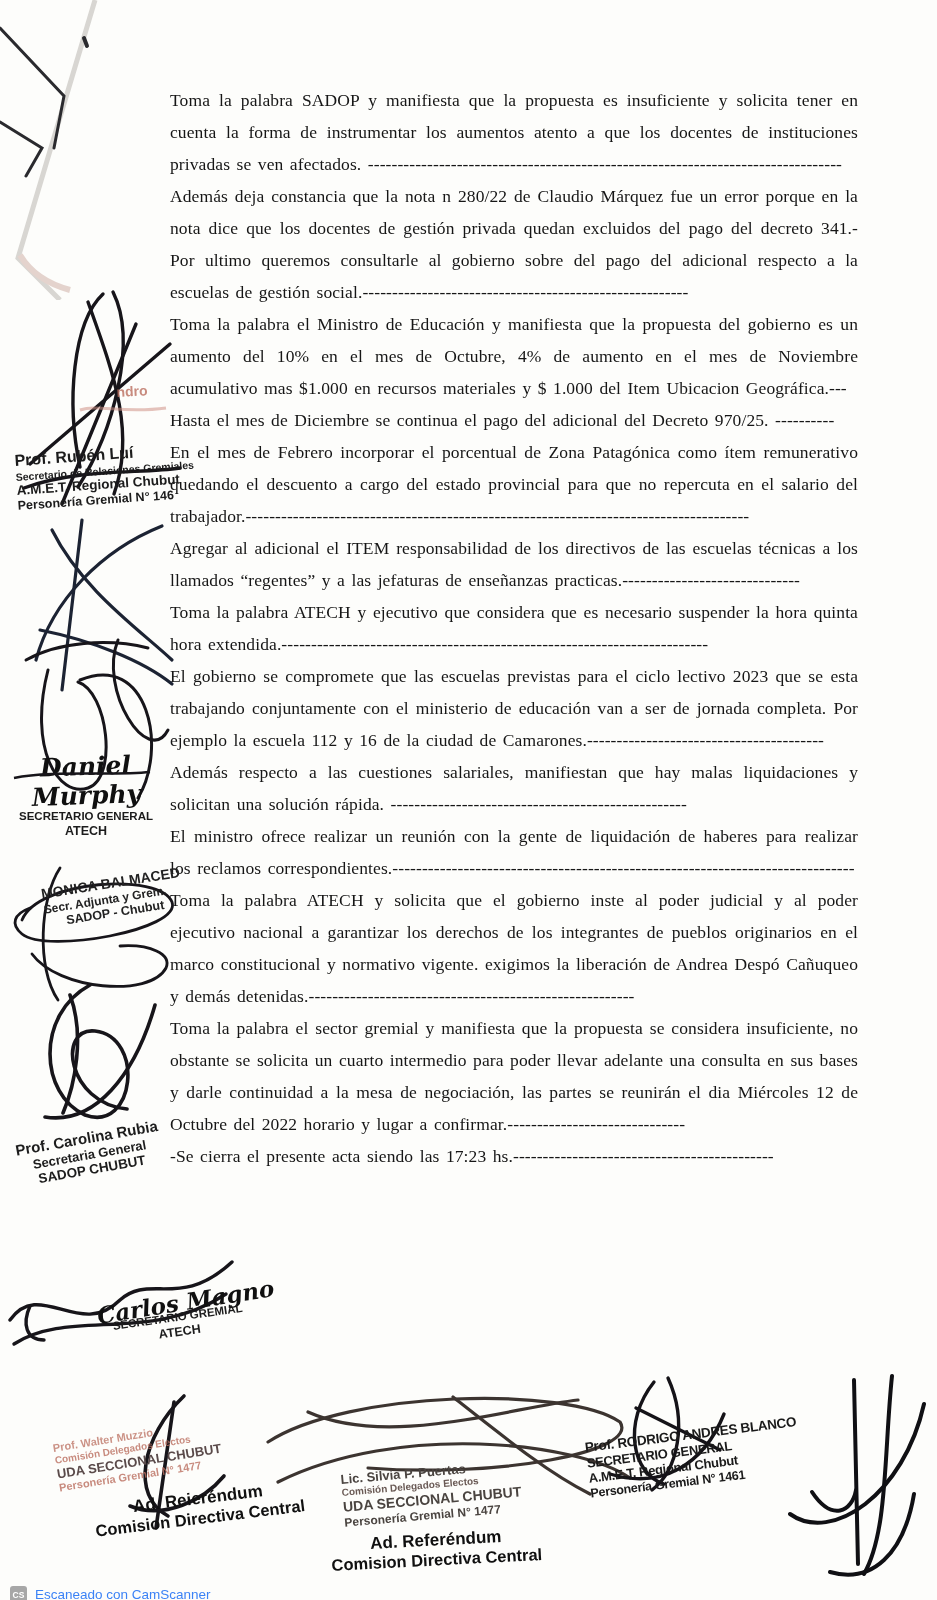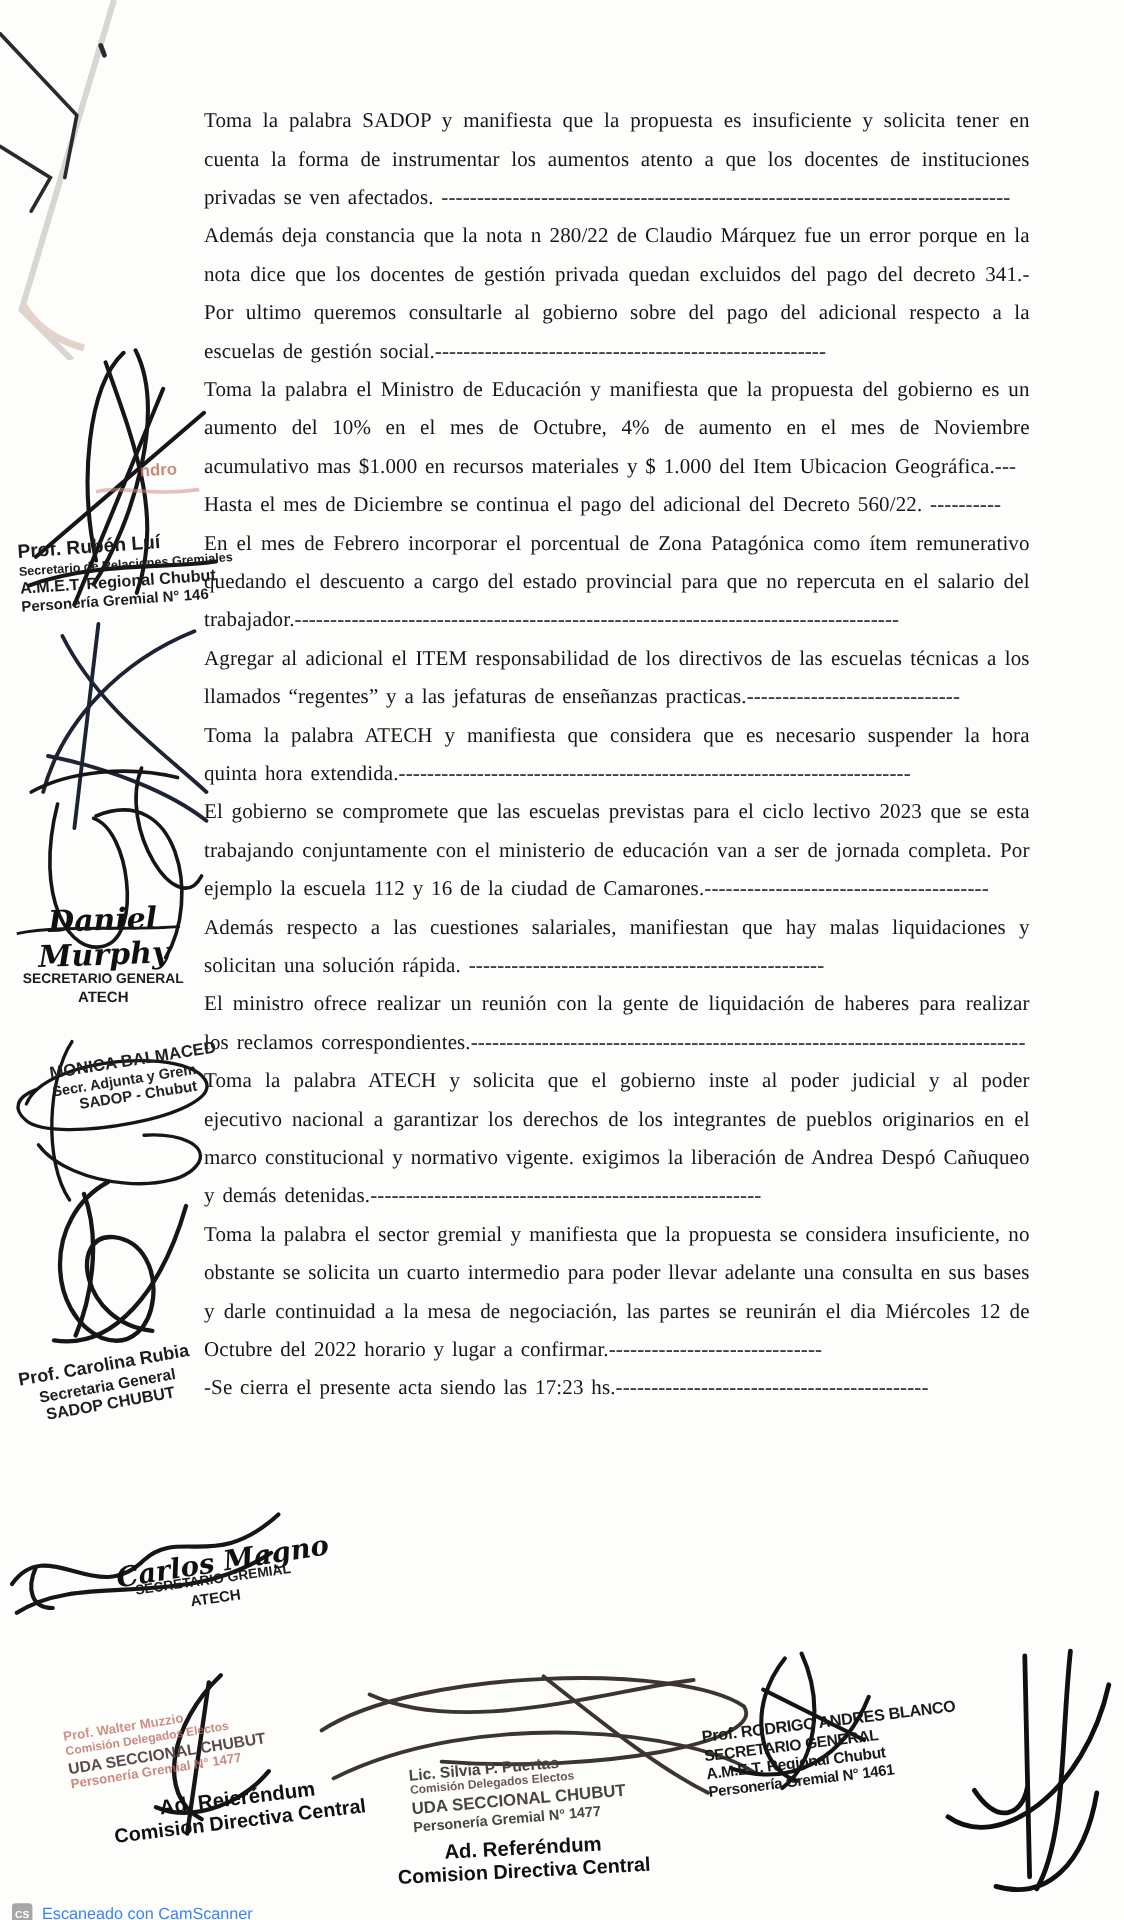--- a/index.html
+++ b/index.html
@@ -38,24 +38,24 @@
     <path d="M0,28 L64,96 L54,148" stroke="#2a2a2e" stroke-width="3" fill="none" stroke-linecap="round"></path>
     <path d="M0,122 L42,148 L26,176" stroke="#2a2a2e" stroke-width="3" fill="none" stroke-linecap="round"></path>
     <path d="M84,38 l3,8" stroke="#2a2a2e" stroke-width="4" fill="none" stroke-linecap="round"></path>
     <path d="M20,255 C30,272 48,284 70,290" stroke="#e4d3cd" stroke-width="6" fill="none"></path>
   </svg>
 
   <div class="doc-text">
     <p>Toma la palabra SADOP y manifiesta que la propuesta es insuficiente y solicita tener en cuenta la forma de instrumentar los aumentos atento a que los docentes de instituciones privadas se ven afectados. --------------------------------------------------------------------------------</p>
     <p>Además deja constancia que la nota n 280/22 de Claudio Márquez fue un error porque en la nota dice que los docentes de gestión privada quedan excluidos del pago del decreto 341.- Por ultimo queremos consultarle al gobierno sobre del pago del adicional respecto a la escuelas de gestión social.-------------------------------------------------------</p>
     <p>Toma la palabra el Ministro de Educación y manifiesta que la propuesta del gobierno es un aumento del 10% en el mes de Octubre, 4%  de aumento en el mes de Noviembre acumulativo mas $1.000 en recursos materiales y $ 1.000 del Item Ubicacion Geográfica.---</p>
-    <p>Hasta el mes de Diciembre se continua el pago del adicional del Decreto 560/22. ----------</p>
+    <p>Hasta el mes de Diciembre se continua el pago del adicional del Decreto 970/25. ----------</p>
     <p>En el mes de Febrero incorporar el porcentual de Zona Patagónica como ítem remunerativo quedando el descuento a cargo del estado provincial para que no repercuta en el salario del trabajador.-------------------------------------------------------------------------------------</p>
     <p>Agregar al adicional el ITEM responsabilidad de los directivos de las escuelas técnicas a los llamados “regentes” y a las jefaturas de enseñanzas practicas.------------------------------</p>
-    <p>Toma la palabra ATECH y manifiesta que considera que es necesario suspender la hora quinta hora extendida.------------------------------------------------------------------------</p>
+    <p>Toma la palabra ATECH y ejecutivo que considera que es necesario suspender la hora quinta hora extendida.------------------------------------------------------------------------</p>
     <p>El gobierno se compromete que las escuelas previstas para el ciclo lectivo 2023 que se esta trabajando conjuntamente con el ministerio de educación van a ser de jornada completa. Por ejemplo la escuela 112 y 16 de la ciudad de Camarones.----------------------------------------</p>
     <p>Además respecto a las cuestiones salariales, manifiestan que hay malas liquidaciones y solicitan una solución rápida. --------------------------------------------------</p>
     <p>El ministro ofrece realizar un reunión con la gente de liquidación de haberes para realizar los reclamos correspondientes.------------------------------------------------------------------------------</p>
     <p>Toma la palabra ATECH y solicita que el gobierno inste al poder judicial y al poder ejecutivo nacional a garantizar los derechos de los integrantes de pueblos originarios en el marco constitucional y normativo vigente.  exigimos la liberación de Andrea Despó Cañuqueo y demás detenidas.-------------------------------------------------------</p>
     <p>Toma la palabra el sector gremial y manifiesta que la propuesta se considera insuficiente, no obstante se solicita un cuarto intermedio para poder llevar adelante una consulta en sus bases y darle continuidad a la mesa de negociación, las partes se reunirán el dia Miércoles 12 de Octubre del 2022 horario y lugar a confirmar.------------------------------</p>
     <p>-Se cierra el presente acta siendo las 17:23 hs.--------------------------------------------</p>
   </div>
 
   <svg class="sig-svg" style="left:18px;top:282px" width="170" height="230" viewBox="0 0 170 230">
     <g stroke="#17151a" stroke-width="3.4" fill="none" stroke-linecap="round">

